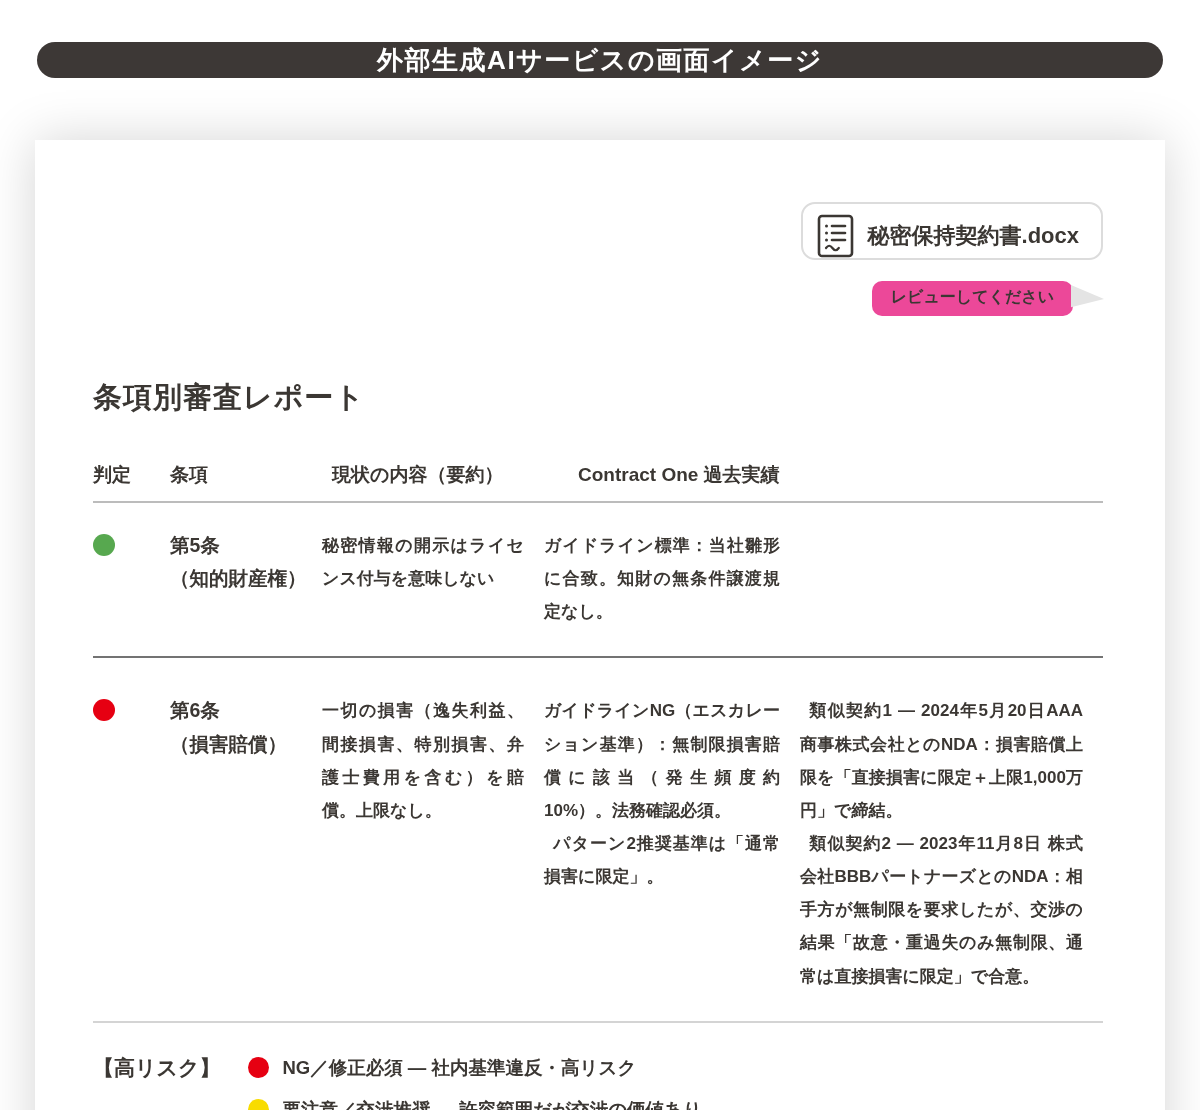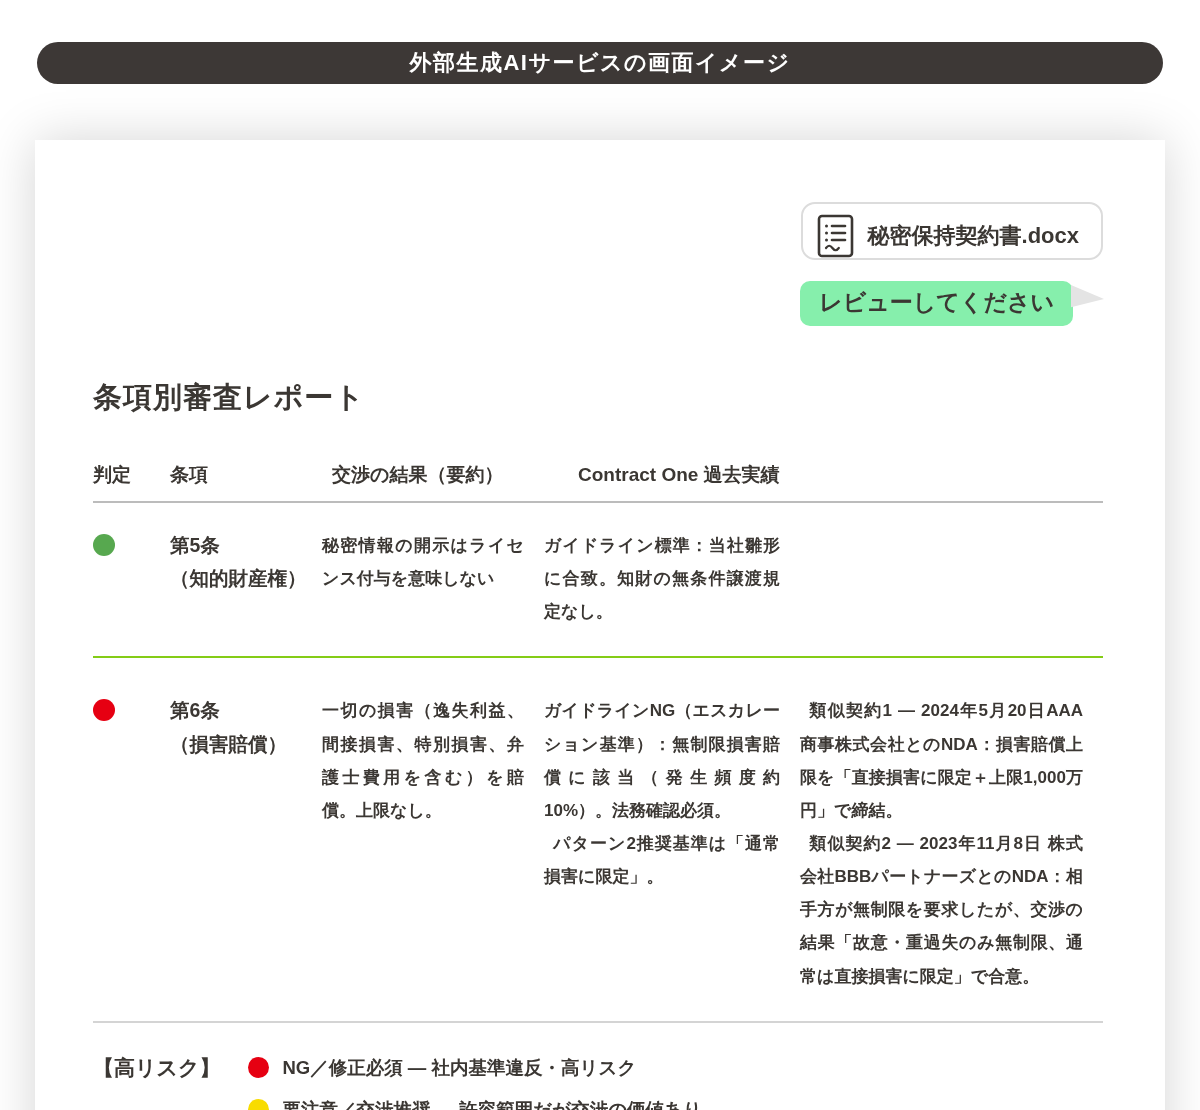--- a/index.html
+++ b/index.html
@@ -5,67 +5,67 @@
   * { box-sizing: border-box; }
   html,body { margin:0; padding:0; }
   body {
     width:1200px; height:1110px; position:relative; overflow:hidden;
     background:#ffffff; color:#3b3733;
     font-family:"Liberation Sans", sans-serif;
   }
 
   
   .banner {
-    position:absolute; left:37px; top:42px; width:1126px; height:42px;
+    position:absolute; left:37px; top:42px; width:1126px; height:36px;
     background:#3d3836; border-radius:26px;
     display:flex; align-items:center; justify-content:center;
-    color:#ffffff; font-size:22px; font-weight:700; letter-spacing:1.5px;
+    color:#ffffff; font-size:26px; font-weight:700; letter-spacing:1.5px;
   }
 
   
   .card {
     position:absolute; left:35px; top:140px; width:1130px; height:1030px;
     background:#ffffff; box-shadow:0 0 48px rgba(0,0,0,0.17);
   }
 
   
   .chat {
     position:absolute; top:62px; right:62px;
     display:flex; flex-direction:column; align-items:flex-end; gap:21px;
   }
   .chip {
     display:flex; align-items:center; gap:14px;
     border:2px solid #dcdcdc; border-radius:14px; background:#fff;
     height:58px; padding:16px 22px 6px 14px;
     font-size:22px; font-weight:700;
   }
   .bubble {
-    position:relative; background:#86efac; border-radius:10px;
-    padding:6px 19px 8px; font-size:23px; font-weight:700;
+    position:relative; background:#ec4899; border-radius:10px;
+    padding:6px 19px 8px; font-size:16px; font-weight:700;
     margin-right:30px;
   }
   .bubble-tail {
     position:absolute; right:-31px; top:4px; width:33px; height:27px;
     background:#e4e4e4; clip-path:polygon(0 0, 100% 52%, 0 82%);
   }
 
   
   .report { position:absolute; left:58px; right:62px; top:238px; }
   .report-title { font-size:29px; font-weight:700; letter-spacing:1px; }
 
   .grid { display:grid; grid-template-columns:77px 152px 222px 256px 1fr; }
   .thead {
     margin-top:44px; padding-bottom:13px; border-bottom:2px solid #bcbcbc;
     font-size:19px; font-weight:700;
   }
   .h3 { padding-left:10px; }
   .h4 { padding-left:26px; }
   .h5 { padding-left:34px; }
 
-  .row1 { padding:26px 0 28px; border-bottom:2px solid #84cc16; }
+  .row1 { padding:26px 0 28px; border-bottom:2px solid #737373; }
   .row2 { padding:36px 0 28px; border-bottom:2px solid #d4d4d4; }
 
   .dot  { width:22px; height:22px; border-radius:50%; margin-top:5px; }
   .clause { font-size:19.5px; font-weight:700; line-height:1.7; padding-right:6px; white-space:pre-line; }
   .cell { font-size:17px; font-weight:700; line-height:1.95; text-align:justify; padding-right:20px; }
   .cell p { margin:0; }
   .cell p.indent { text-indent:0.55em; }
 
   
   .legend { margin-top:30px; display:flex; align-items:flex-start; gap:28px; font-weight:700; }
@@ -104,21 +104,21 @@
       <span class="bubble-tail" style="background-color: rgb(228, 228, 228);"></span>
     </div>
   </div>
 
   <div class="report">
     <div class="report-title">条項別審査レポート</div>
 
     <div class="grid thead">
       <div>判定</div>
       <div>条項</div>
-      <div class="h3">交渉の結果（要約）</div>
+      <div class="h3">現状の内容（要約）</div>
       <div class="h5">Contract One 過去実績</div>
     </div>
 
     <div class="grid row1">
       <div>
         <div class="dot" style="background-color: rgb(87, 168, 79);"></div>
       </div>
       <div class="clause">第5条
 （知的財産権）</div>
       <div class="cell">

